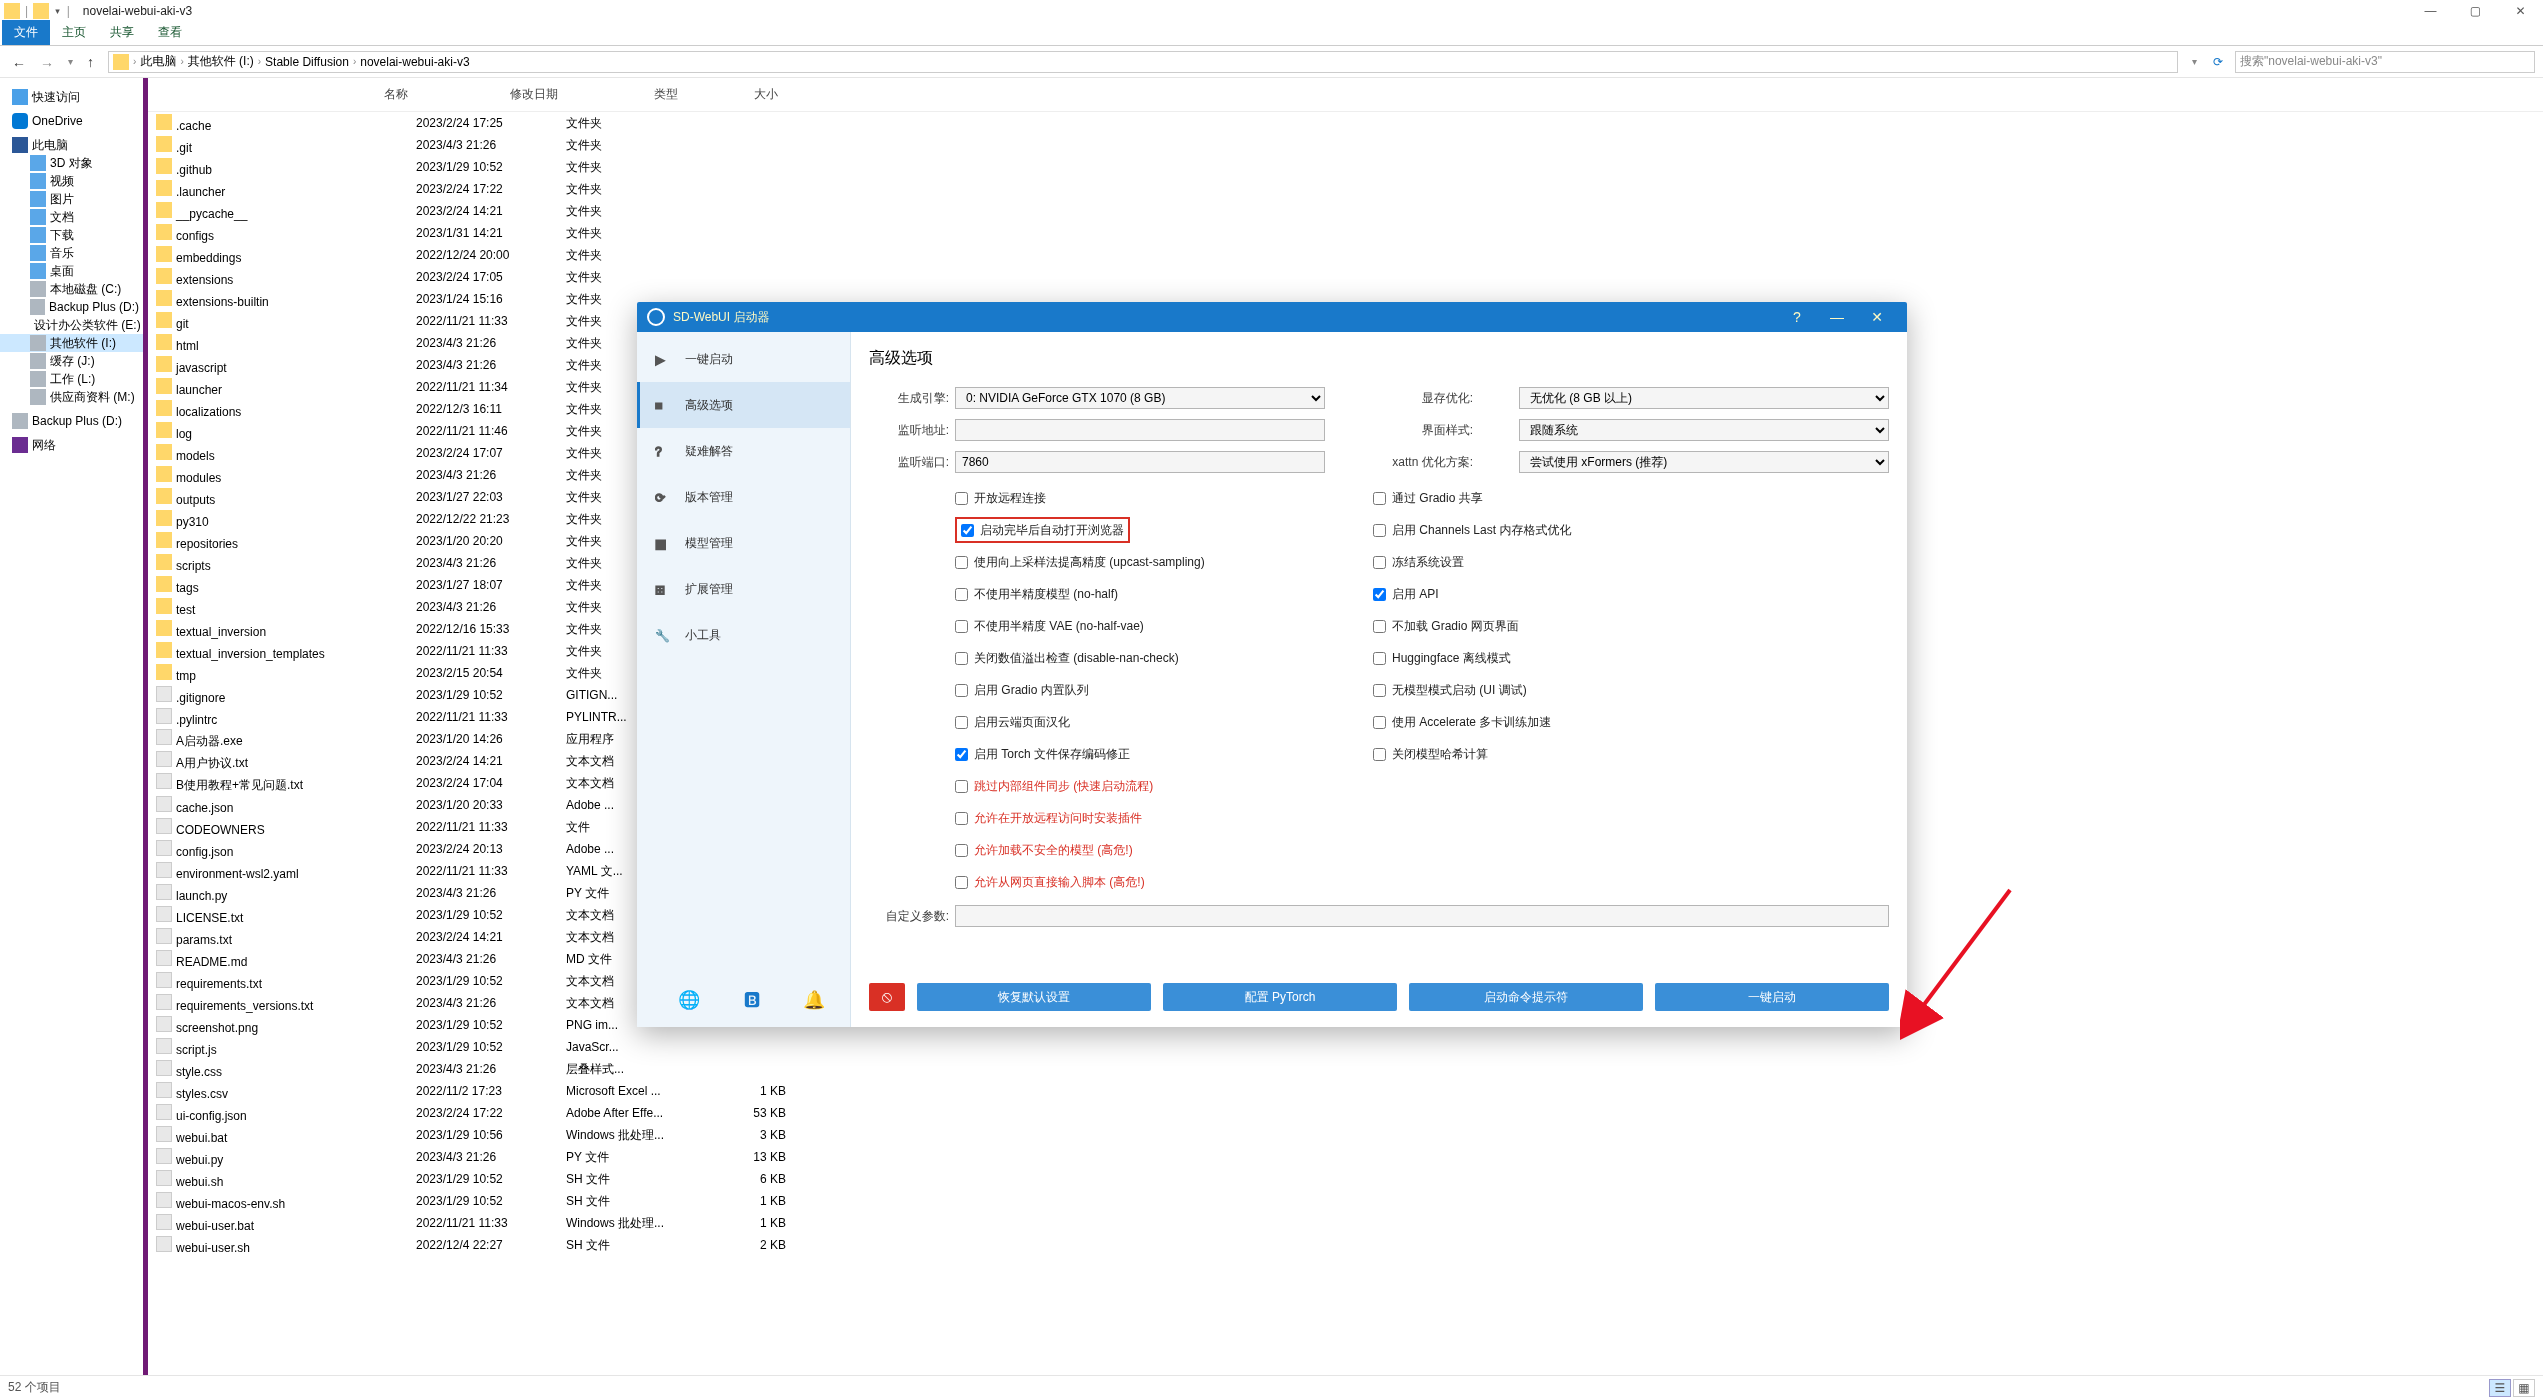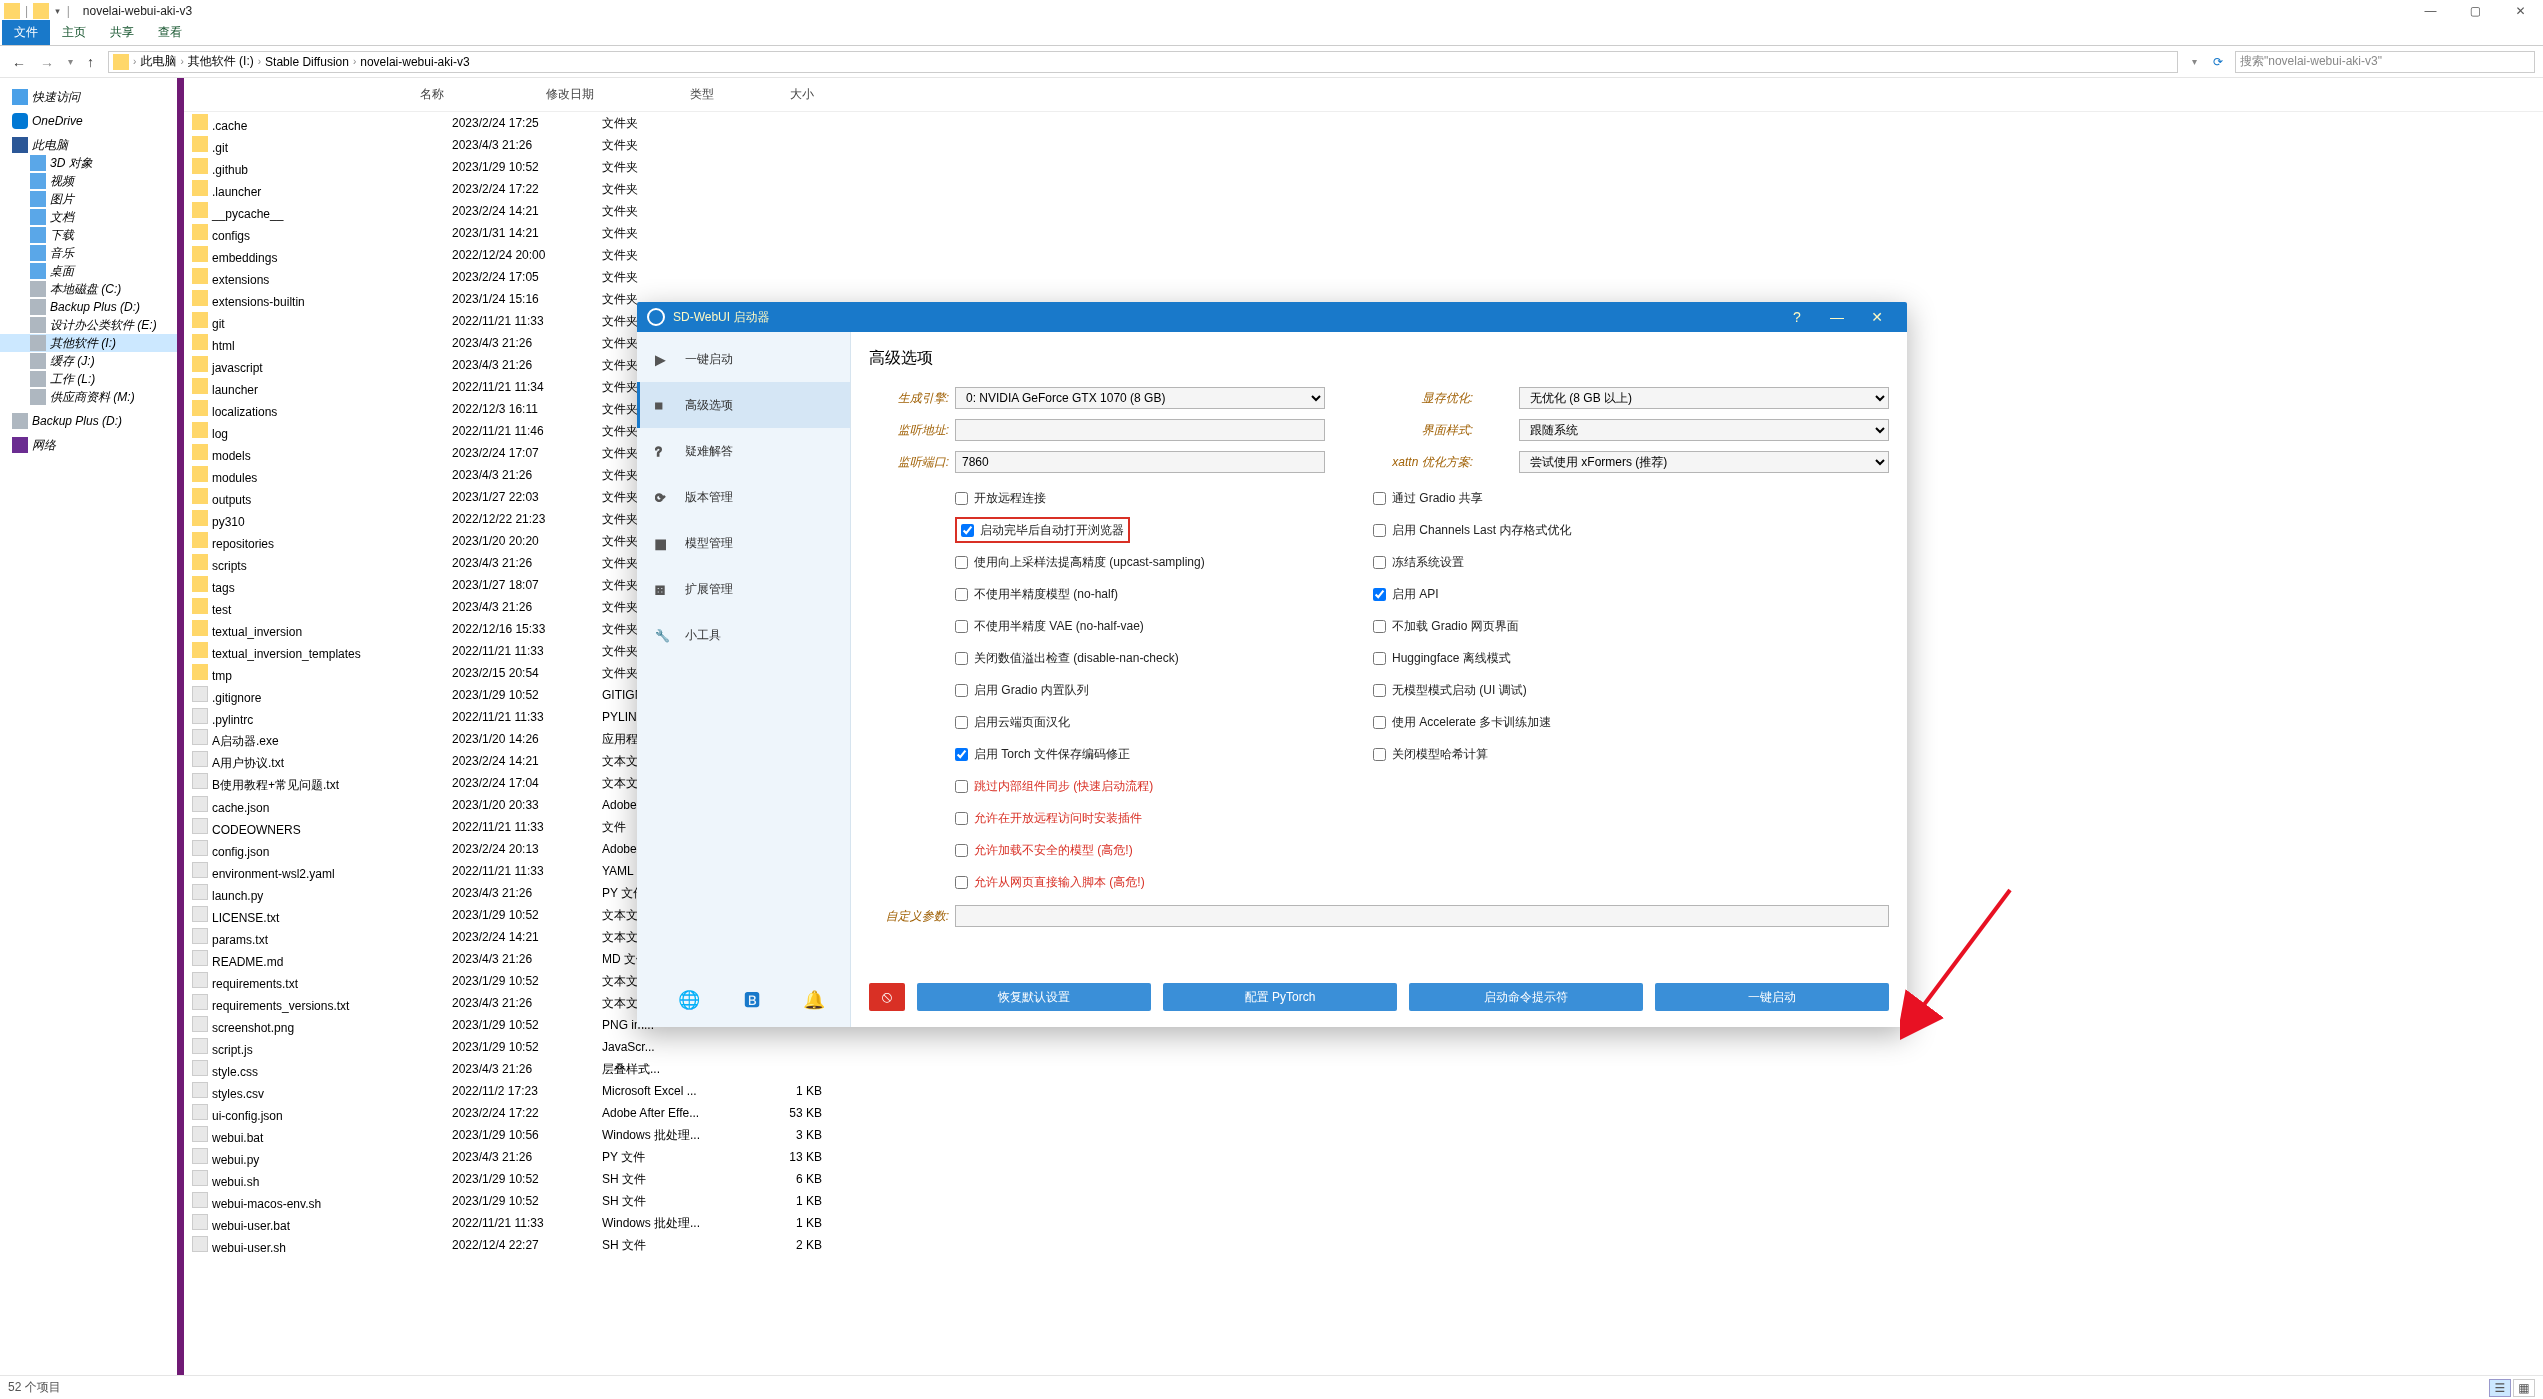--- a/index.html
+++ b/index.html
@@ -27,21 +27,21 @@
 .navbar .breadcrumb { flex: 1; border: 1px solid #ccc; height: 22px; display: flex; align-items: center; padding: 0 4px; margin: 0 4px; }
 .navbar .folder-icon { width: 16px; height: 16px; background: #ffd76a; display: inline-block; margin-right: 4px; }
 .navbar .crumb { padding: 0 4px; }
 .navbar .chev { color: #888; font-size: 10px; }
 .navbar .refresh { color: #1979ca; padding: 0 6px; }
 .navbar .search { width: 300px; border: 1px solid #ccc; height: 22px; display: flex; align-items: center; padding: 0 4px; color: #888; }
 
 .main { display: flex; height: 1298px; }
 
 
-.sidebar { width: 184px; border-right: 7px solid #701a75; overflow: hidden; padding-top: 4px; font-style: italic; }
+.sidebar { width: 148px; border-right: 5px solid #701a75; overflow: hidden; padding-top: 4px; }
 .sidebar .item { display: flex; align-items: center; padding: 1px 4px 1px 20px; height: 18px; gap: 4px; white-space: nowrap; }
 .sidebar .item.top { padding-left: 12px; margin-top: 6px; }
 .sidebar .item.sub { padding-left: 30px; }
 .sidebar .item.selected { background: #cce8ff; }
 .sidebar .icon { width: 16px; height: 16px; display: inline-block; }
 .sidebar .icon.star { background: #4aa0e8; }
 .sidebar .icon.cloud { background: #0078d4; border-radius: 4px; }
 .sidebar .icon.pc { background: #2b5797; }
 .sidebar .icon.dr { background: #aeb7c0; }
 .sidebar .icon.net { background: #6b2c91; }
@@ -76,21 +76,21 @@
 .dsidebar { width: 230px; background: #eef5fb; border-right: 1px solid #d6e4ef; padding-top: 4px; }
 .dsidebar .ditem { display: flex; align-items: center; padding: 8px 18px; color: #333; gap: 12px; height: 46px; }
 .dsidebar .ditem.active { background: #d5e6f5; border-left: 3px solid #1979ca; padding-left: 15px; }
 .dsidebar .dicon { width: 18px; height: 18px; display: inline-block; }
 .dsidebar .dbottom { display: flex; justify-content: space-around; padding: 16px 20px; position: absolute; bottom: 0; width: 230px; }
 .dsidebar .dbottom .bicon { color: #1979ca; font-size: 18px; }
 
 .dcontent { flex: 1; padding: 16px 18px; display: flex; flex-direction: column; }
 .dcontent h2 { font-size: 16px; font-weight: 500; margin-bottom: 16px; }
 .optrow { display: flex; align-items: center; margin-bottom: 6px; height: 26px; }
-.optlabel { width: 86px; text-align: right; padding-right: 6px; color: #a16207; font-style: italic; }
+.optlabel { width: 86px; text-align: right; padding-right: 6px; color: #404040; }
 .optlabel.wide { width: 110px; }
 .optlabel.wide2 { width: 130px; }
 .optinput { border: 1px solid #b5b5b5; height: 22px; padding: 0 6px; background: #f5f5f5; }
 .optinput.w1 { width: 370px; }
 .optinput.w2 { width: 370px; margin-left: 40px; }
 
 .checkgrid { display: flex; gap: 4px; margin-top: 4px; }
 .checkcol { display: flex; flex-direction: column; gap: 6px; }
 .checkcol.left { margin-left: 0; width: 500px; }
 .chk { display: flex; align-items: center; gap: 6px; color: #222; height: 26px; }

